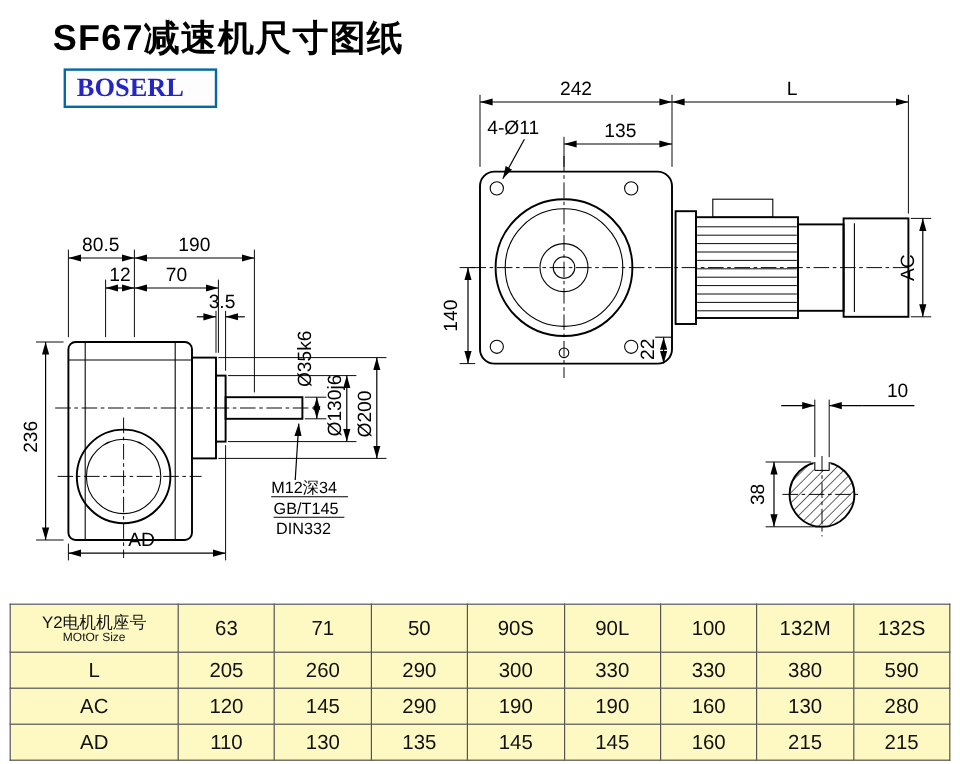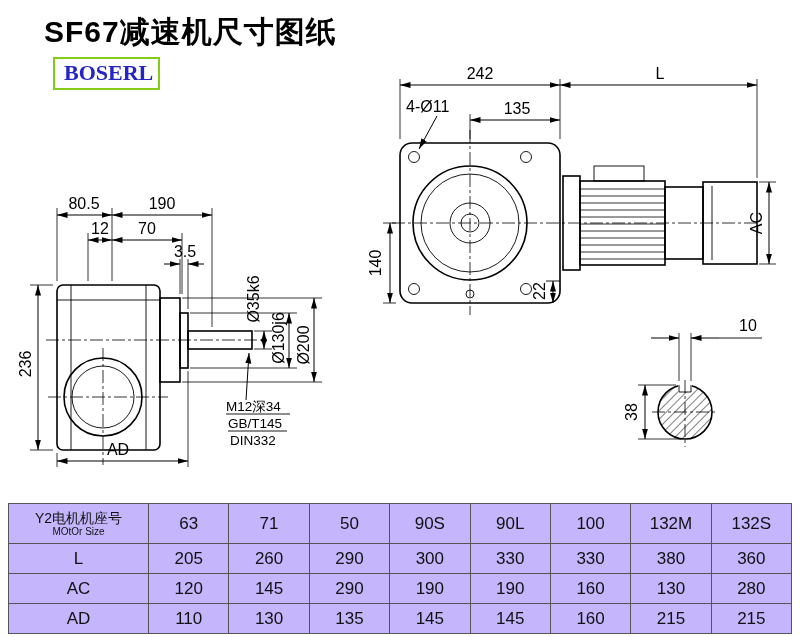--- a/index.html
+++ b/index.html
@@ -2,41 +2,41 @@
 <html><head>
 <meta charset="utf-8">
 <style>
   * { margin:0; padding:0; box-sizing:border-box; }
   html,body { width:800px; height:637px; }
   body { background:#fff; font-family:"Liberation Sans", sans-serif; position:relative; overflow:hidden; }
   #stage { position:absolute; inset:0; width:692px; height:637px; background:#fff; }
 
   .title { position:absolute; left:44px; top:12px; font-size:30px; font-weight:700; color:#000;
            letter-spacing:1px; font-family:"Liberation Sans", sans-serif; }
-  .logo  { position:absolute; left:53px; top:57px; border:2px solid #84cc16; background:#fdfdfd;
-           padding:1px 5px 2px 9px; font-family:"Liberation Serif", serif; font-size:22px;
+  .logo  { position:absolute; left:53px; top:57px; border:2px solid #0369a1; background:#fdfdfd;
+           padding:1px 26px 2px 9px; font-family:"Liberation Serif", serif; font-size:22px;
            font-weight:700; color:#2525c4; }
 
   
   #drawing { position:absolute; left:0; top:0; }
   .o   { fill:none; stroke:#000; stroke-width:1.6; }
   .t   { fill:none; stroke:#000; stroke-width:0.9; }
   .fin { stroke:#000; stroke-width:0.8; }
   .ext { stroke:#000; stroke-width:0.8; }
   .plain { stroke:#000; stroke-width:0.9; }
   .cl  { stroke:#000; stroke-width:0.8; stroke-dasharray:13 3 3 3; }
   .dim   { stroke:#000; stroke-width:1; marker-start:url(#arrS); marker-end:url(#arrE); }
   .dline { stroke:#000; stroke-width:1; marker-end:url(#arrE); }
   .dimtxt { font-family:"Liberation Sans", sans-serif; font-size:16px; fill:#000; }
   .note   { font-family:"Liberation Sans", sans-serif; font-size:13.5px; fill:#000; }
 
   
   .dim-table { position:absolute; left:8px; top:503px; width:784px; border-collapse:collapse; table-layout:fixed; }
   .dim-table td { border:1px solid #555; text-align:center; vertical-align:middle;
-                  font-size:17px; color:#111; height:30px; background:#c4b5fd; }
+                  font-size:17px; color:#111; height:30px; background:#fef9c3; }
   .dim-table tr.hdr td { height:40px; }
   .hdr-cn { font-size:14px; line-height:1.2; }
   .hdr-en { font-size:10px; line-height:1.1; }
 </style>
 </head>
 <body>
 
 <div id="stage">
 
   <div class="title">SF67减速机尺寸图纸</div>
@@ -238,21 +238,21 @@
       </tr>
       <tr>
         <td>L</td>
         <td>205</td>
         <td>260</td>
         <td>290</td>
         <td>300</td>
         <td>330</td>
         <td>330</td>
         <td>380</td>
-        <td>360</td>
+        <td>590</td>
       </tr>
       <tr>
         <td>AC</td>
         <td>120</td>
         <td>145</td>
         <td>290</td>
         <td>190</td>
         <td>190</td>
         <td>160</td>
         <td>130</td>

